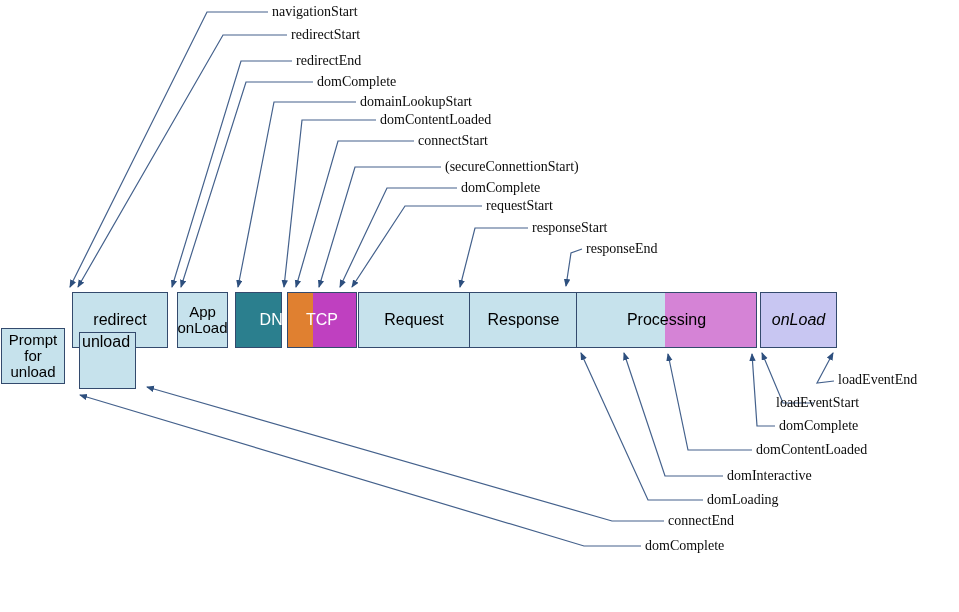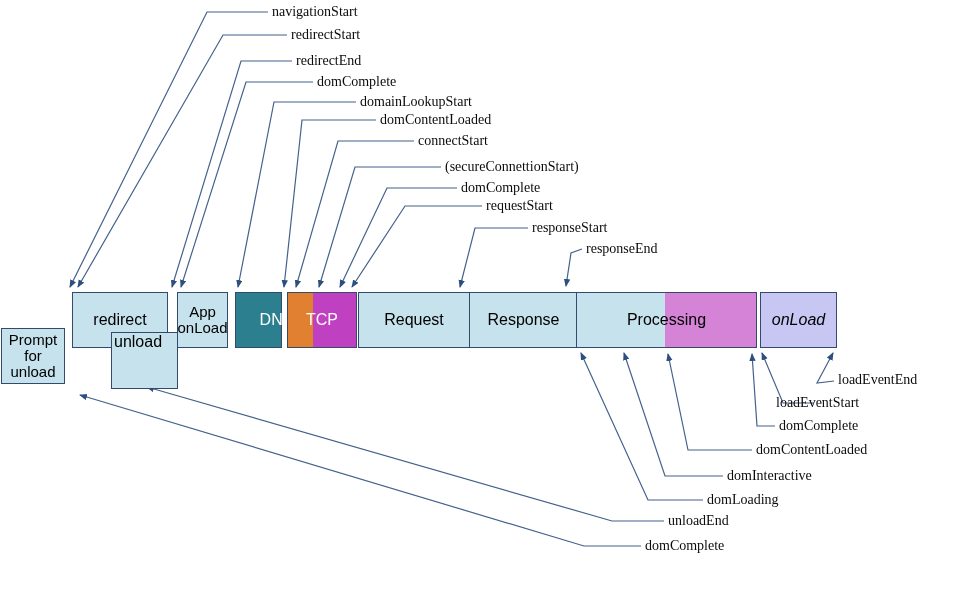--- a/index.html
+++ b/index.html
@@ -78,37 +78,37 @@
 
   <div class="box duo" style="left:344px;top:292px;width:220px;height:56px;">
     <div class="cell" style="width:110px;">Request</div>
     <div class="cell divided">Response</div>
   </div>
 
   <div class="box" id="box-processing" style="left:576px;top:292px;width:181px;height:56px;">Processing</div>
 
   <div class="box" id="box-onload" style="left:760px;top:292px;width:77px;height:56px;font-style:italic;">onLoad</div>
 
-  <div class="box" id="box-unload" style="left:79px;top:332px;width:67px;height:57px;margin-left:32px;">unload</div>
+  <div class="box" id="box-unload" style="left:79px;top:332px;width:57px;height:57px;">unload</div>
 
   <div class="evt" style="left:272px;top:12px;">navigationStart</div>
   <div class="evt" style="left:291px;top:35px;">redirectStart</div>
   <div class="evt" style="left:296px;top:61px;">redirectEnd</div>
   <div class="evt" style="left:317px;top:82px;">domComplete</div>
   <div class="evt" style="left:360px;top:102px;">domainLookupStart</div>
   <div class="evt" style="left:380px;top:120px;">domContentLoaded</div>
   <div class="evt" style="left:418px;top:141px;">connectStart</div>
   <div class="evt" style="left:445px;top:167px;">(secureConnettionStart)</div>
   <div class="evt" style="left:461px;top:188px;">domComplete</div>
   <div class="evt" style="left:486px;top:206px;">requestStart</div>
   <div class="evt" style="left:532px;top:228px;">responseStart</div>
   <div class="evt" style="left:586px;top:249px;">responseEnd</div>
 
   <div class="evt" style="left:838px;top:380px;">loadEventEnd</div>
   <div class="evt" style="left:776px;top:403px;">loadEventStart</div>
   <div class="evt" style="left:779px;top:426px;">domComplete</div>
   <div class="evt" style="left:756px;top:450px;">domContentLoaded</div>
   <div class="evt" style="left:727px;top:476px;">domInteractive</div>
   <div class="evt" style="left:707px;top:500px;">domLoading</div>
-  <div class="evt" style="left:668px;top:521px;">unloadEnd</div>
+  <div class="evt" style="left:668px;top:521px;">connectEnd</div>
   <div class="evt" style="left:645px;top:546px;">domComplete</div>
 
 </div>
 
 </body></html>

